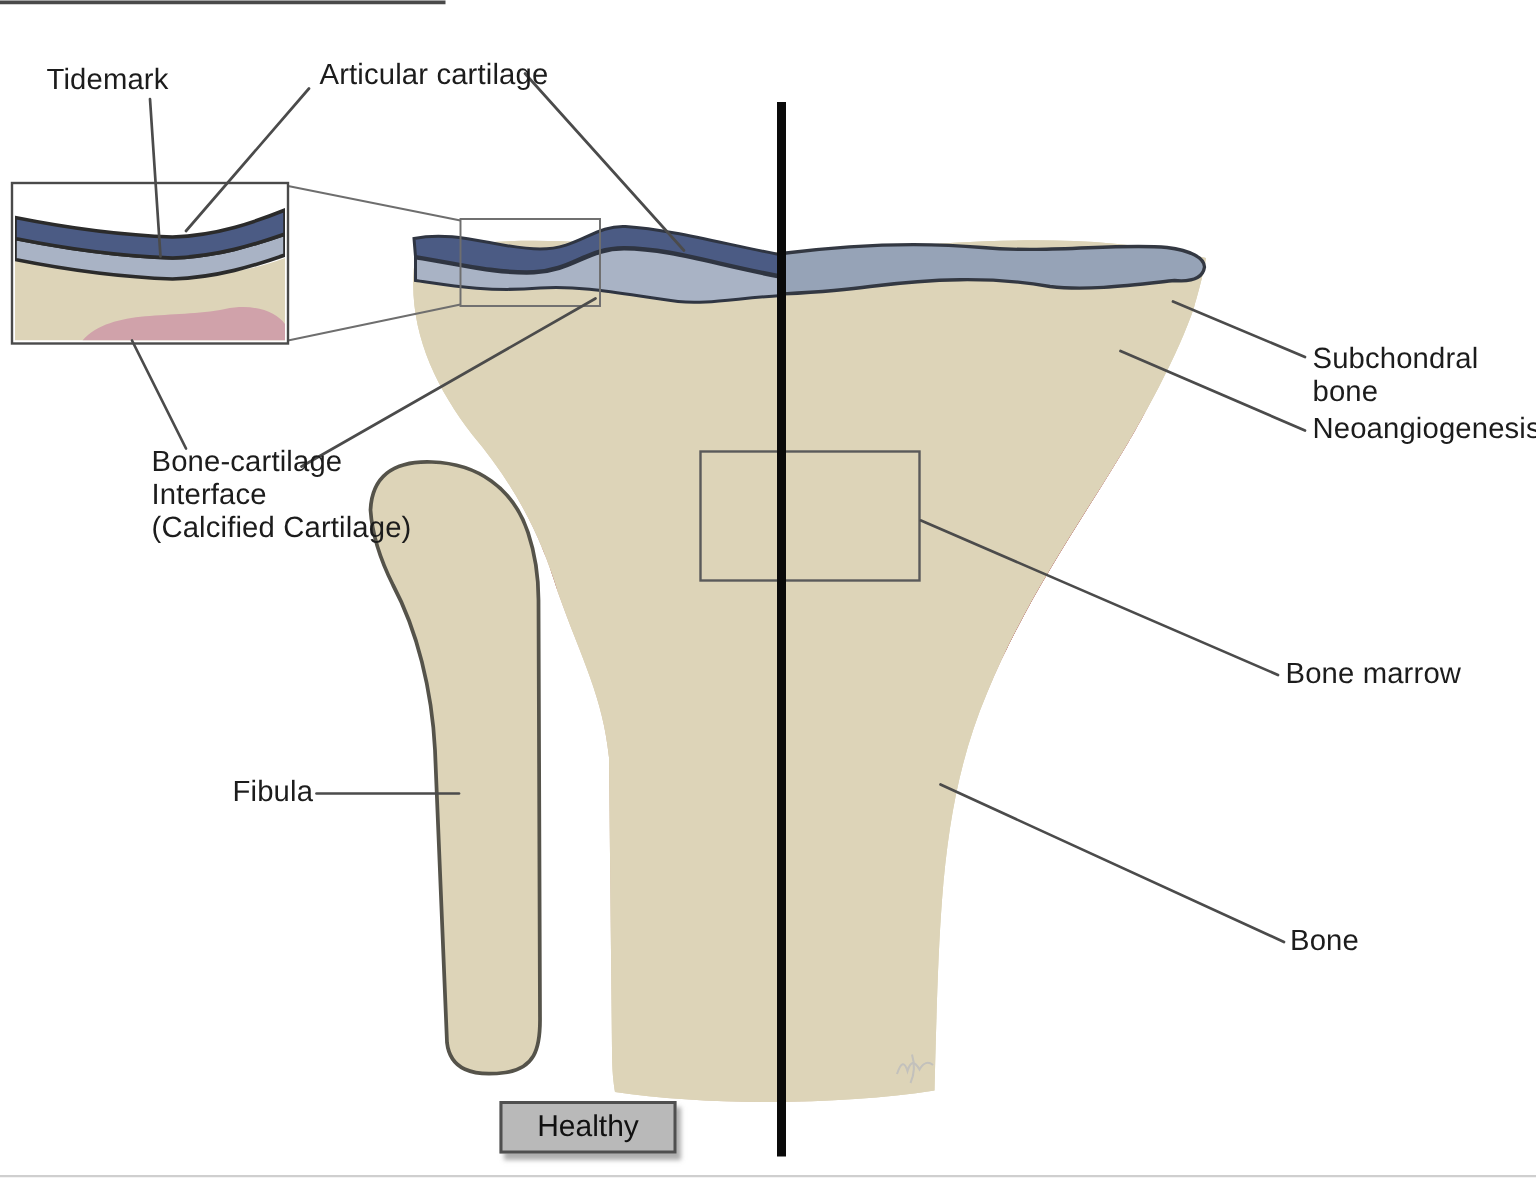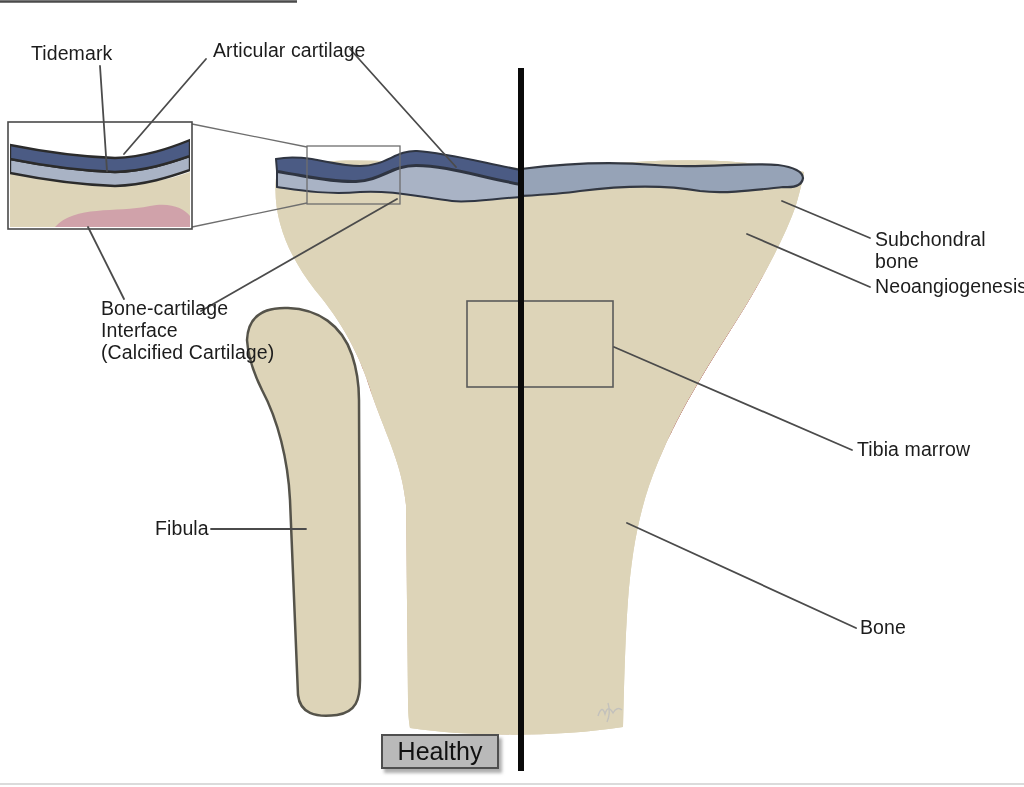--- a/index.html
+++ b/index.html
@@ -9,21 +9,21 @@
   }
   #diagram-svg{position:absolute;left:0;top:0;}
   .lbl{
     position:absolute;color:#1c1c1c;font-size:19.5px;line-height:22px;
     white-space:pre-line;letter-spacing:0.1px;
   }
   .section-box{
     position:absolute;display:flex;align-items:center;justify-content:center;
     background:#b9b9b9;border:2.5px solid #4f4f4f;
     box-shadow:3px 4px 3px rgba(110,110,110,0.55);
-    color:#111;font-size:25px;margin-left:48px;
+    color:#111;font-size:20px;
   }
 </style>
 </head>
 <body>
 
 <div id="stage">
 
 <svg id="diagram-svg" width="1024" height="787" viewBox="0 0 1024 787">
   <defs>
     <clipPath id="tibiaClip">
@@ -234,19 +234,19 @@
   <div class="lbl" style="left:78px;top:297px;width:180px;margin-left:23px;">Bone-cartilage
 Interface
 (Calcified Cartilage)</div>
 
   <div class="lbl" style="left:155px;top:517px;text-align:center;">Fibula</div>
 
   <div class="lbl" style="left:875px;top:228px;">Subchondral bone</div>
 
   <div class="lbl" style="left:875px;top:275px;">Neoangiogenesis</div>
 
-  <div class="lbl" style="left:857px;top:438px;">Tibia marrow</div>
+  <div class="lbl" style="left:857px;top:438px;">Bone marrow</div>
 
   <div class="lbl" style="left:860px;top:616px;">Bone</div>
 
   <div class="section-box" style="left:333px;top:734px;width:114px;height:31px;">Healthy</div>
 
 </div>
 
 </body></html>

